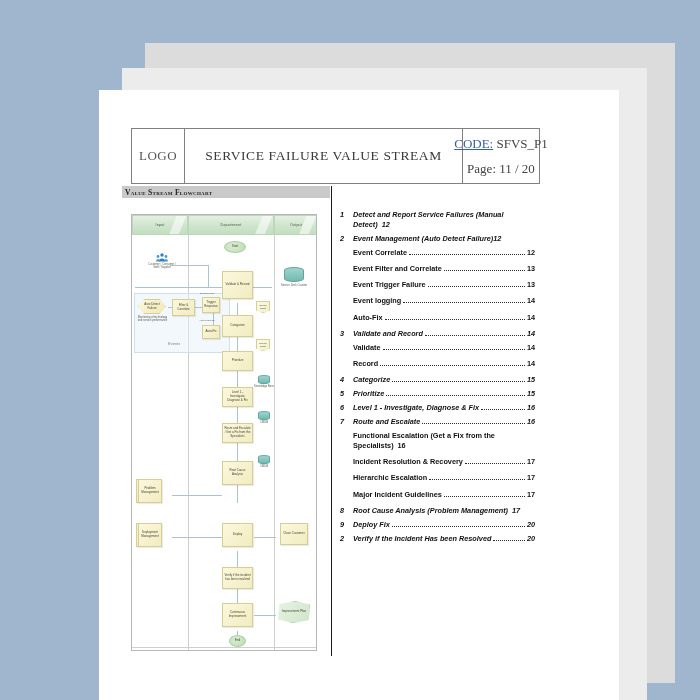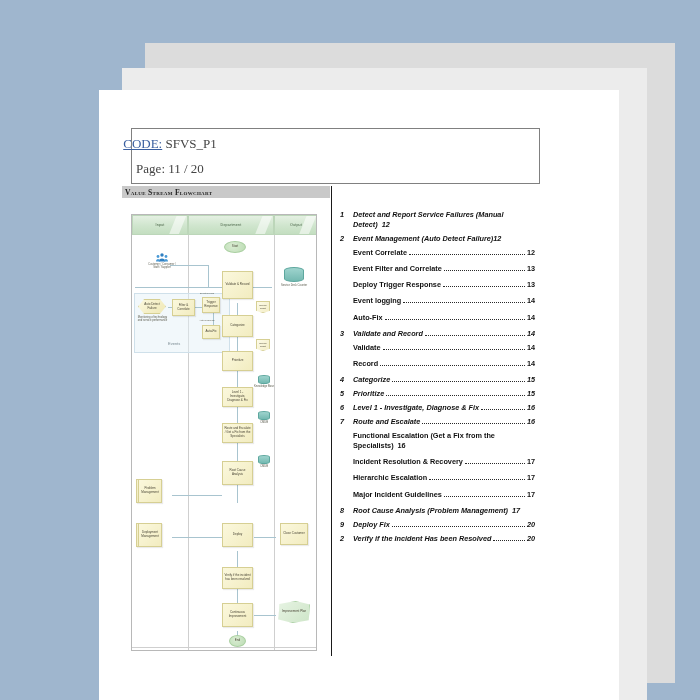--- a/index.html
+++ b/index.html
@@ -114,20 +114,26 @@
 </head>
 <body>
 
 <div id="stage">
 
   <div class="sheet" id="sheet-back"></div>
   <div class="sheet" id="sheet-mid"></div>
   <div class="sheet" id="sheet-front"></div>
 
   <div id="doc-header">
+    <div id="logo-cell">
+      <span id="logo-text">LOGO</span>
+    </div>
+    <div id="title-cell">
+      <span id="doc-title">SERVICE FAILURE VALUE STREAM</span>
+    </div>
     <div id="code-cell">
       <div class="code-line">
         <span class="code-label">CODE:</span>
         <span>SFVS_P1</span>
       </div>
       <div class="code-line">Page: 11 / 20</div>
     </div>
   </div>
 
   <div class="band" id="band-left">
@@ -297,21 +303,21 @@
         </div>
         <div class="toc-row lvl2">
           <span class="toc-body">
             <span class="toc-txt">Event Filter and Correlate</span>
             <span class="dots"></span>
             <span class="toc-pg">13</span>
           </span>
         </div>
         <div class="toc-row lvl2">
           <span class="toc-body">
-            <span class="toc-txt">Deploy Trigger Response</span>
+            <span class="toc-txt">Event Trigger Failure</span>
             <span class="dots"></span>
             <span class="toc-pg">13</span>
           </span>
         </div>
         <div class="toc-row lvl2">
           <span class="toc-body">
             <span class="toc-txt">Event logging</span>
             <span class="dots"></span>
             <span class="toc-pg">14</span>
           </span>

